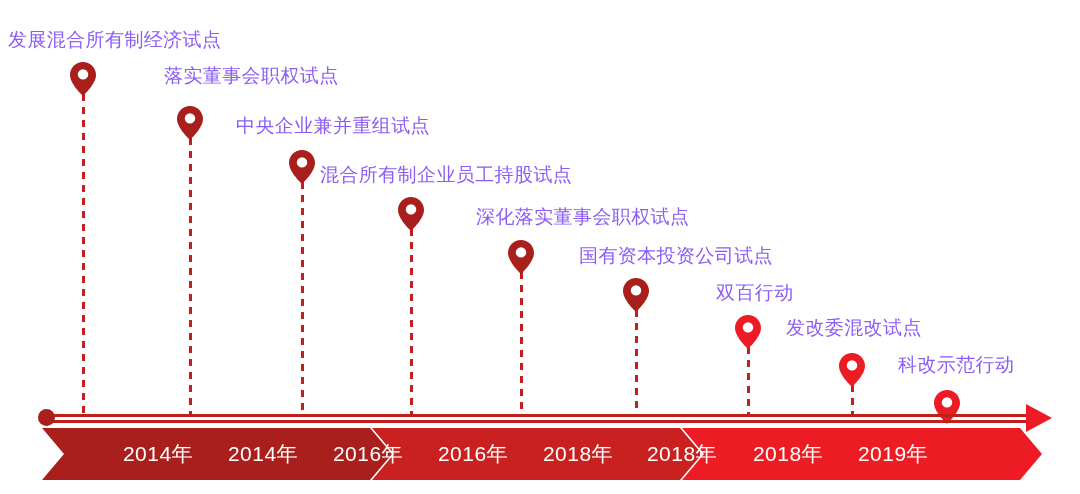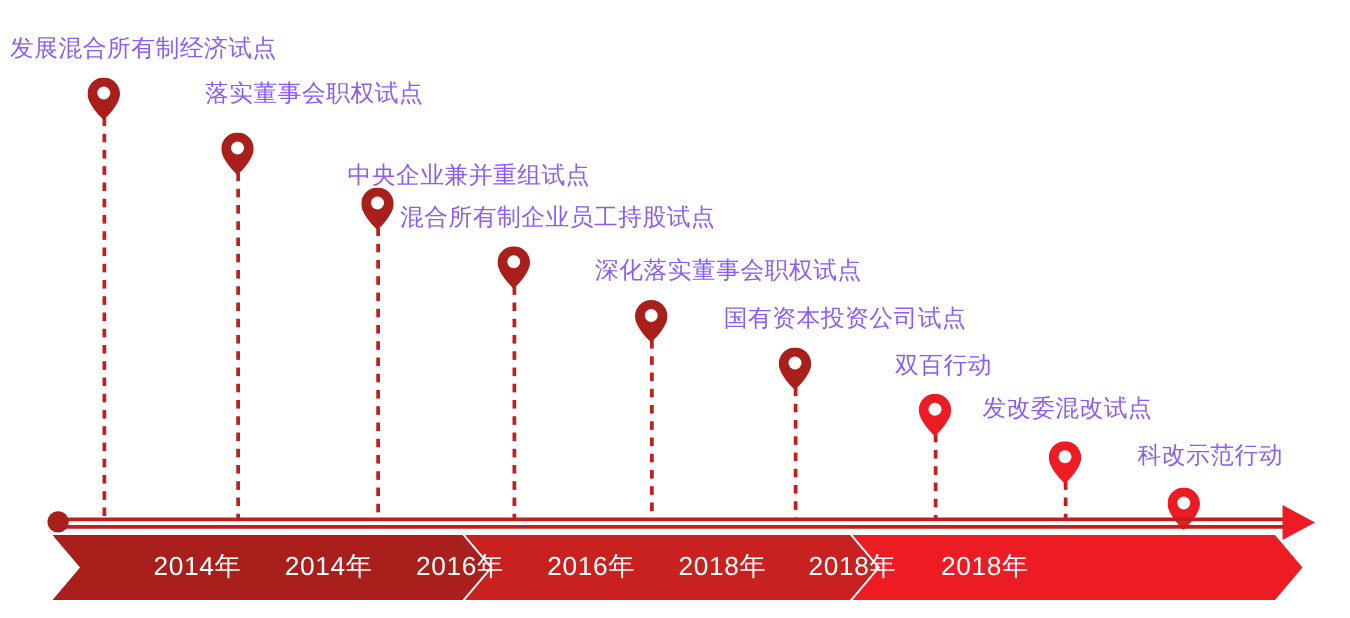--- a/index.html
+++ b/index.html
@@ -142,21 +142,21 @@
         <div class="label" style="left: -66px; top: 66px; margin-left: 40px;">落实董事会职权试点</div>
       </div>
       <div class="milestone" style="left: 302px;">
         <div class="stem" style="top: 182px; height: 234px;"></div>
         <div class="pin" style="top: 150px;">
           <svg viewBox="0 0 26 34" xmlns="http://www.w3.org/2000/svg">
             <path d="M13 0 C5.8 0 0 5.8 0 13 C0 21.5 11 32 13 34 C15 32 26 21.5 26 13 C26 5.8 20.2 0 13 0 Z" fill="#A81F1C"></path>
             <circle cx="13" cy="12.4" r="5.2" fill="#ffffff"></circle>
           </svg>
         </div>
-        <div class="label" style="left: -66px; top: 131px; margin-left: 42px;">中央企业兼并重组试点</div>
+        <div class="label" style="left: -66px; top: 116px;">中央企业兼并重组试点</div>
       </div>
       <div class="milestone" style="left: 411px;">
         <div class="stem" style="top: 229px; height: 187px;"></div>
         <div class="pin" style="top: 197px;">
           <svg viewBox="0 0 26 34" xmlns="http://www.w3.org/2000/svg">
             <path d="M13 0 C5.8 0 0 5.8 0 13 C0 21.5 11 32 13 34 C15 32 26 21.5 26 13 C26 5.8 20.2 0 13 0 Z" fill="#A81F1C"></path>
             <circle cx="13" cy="12.4" r="5.2" fill="#ffffff"></circle>
           </svg>
         </div>
         <div class="label" style="left: -91px; top: 165px;">混合所有制企业员工持股试点</div>
@@ -202,21 +202,21 @@
         <div class="label" style="left: -66px; top: 318px;">发改委混改试点</div>
       </div>
       <div class="milestone" style="left: 947px;">
         <div class="stem" style="top: 422px; height: 0px;"></div>
         <div class="pin" style="top: 390px;">
           <svg viewBox="0 0 26 34" xmlns="http://www.w3.org/2000/svg">
             <path d="M13 0 C5.8 0 0 5.8 0 13 C0 21.5 11 32 13 34 C15 32 26 21.5 26 13 C26 5.8 20.2 0 13 0 Z" fill="#ED1C24"></path>
             <circle cx="13" cy="12.4" r="5.2" fill="#ffffff"></circle>
           </svg>
         </div>
-        <div class="label" style="left: -49px; top: 355px; margin-left: 12px;">科改示范行动</div>
+        <div class="label" style="left: -49px; top: 355px;">科改示范行动</div>
       </div>
     </div>
 
   <div class="axis-line">
     <div class="rule-a"></div>
     <div class="rule-b"></div>
   </div>
   <div class="axis-start-dot"></div>
   <div class="axis-arrow"></div>
 
@@ -224,15 +224,16 @@
       <div class="seg" style="left: 0px; width: 350px; background: rgb(168, 31, 28); z-index: 10; clip-path: polygon(0px 0px, calc(100% - 22px) 0px, 100% 50%, calc(100% - 22px) 100%, 0px 100%, 22px 50%);"></div>
       <div class="seg" style="left: 330px; width: 330px; background: rgb(201, 33, 31); z-index: 9; clip-path: polygon(0px 0px, calc(100% - 22px) 0px, 100% 50%, calc(100% - 22px) 100%, 0px 100%, 22px 50%);"></div>
       <div class="seg" style="left: 640px; width: 360px; background: rgb(237, 28, 36); z-index: 8; clip-path: polygon(0px 0px, calc(100% - 22px) 0px, 100% 50%, calc(100% - 22px) 100%, 0px 100%, 22px 50%);"></div>
       <div class="seg-label" style="left: 70px; width: 92px; z-index: 50;">2014年</div>
       <div class="seg-label" style="left: 175px; width: 92px; z-index: 50;">2014年</div>
       <div class="seg-label" style="left: 280px; width: 92px; z-index: 50;">2016年</div>
       <div class="seg-label" style="left: 385px; width: 92px; z-index: 50;">2016年</div>
       <div class="seg-label" style="left: 490px; width: 92px; z-index: 50;">2018年</div>
       <div class="seg-label" style="left: 594px; width: 92px; z-index: 50;">2018年</div>
       <div class="seg-label" style="left: 700px; width: 92px; z-index: 50;">2018年</div>
+      <div class="seg-label" style="left: 805px; width: 92px; z-index: 50;">2019年</div>
     </div>
 
 </div>
 
 </body></html>

